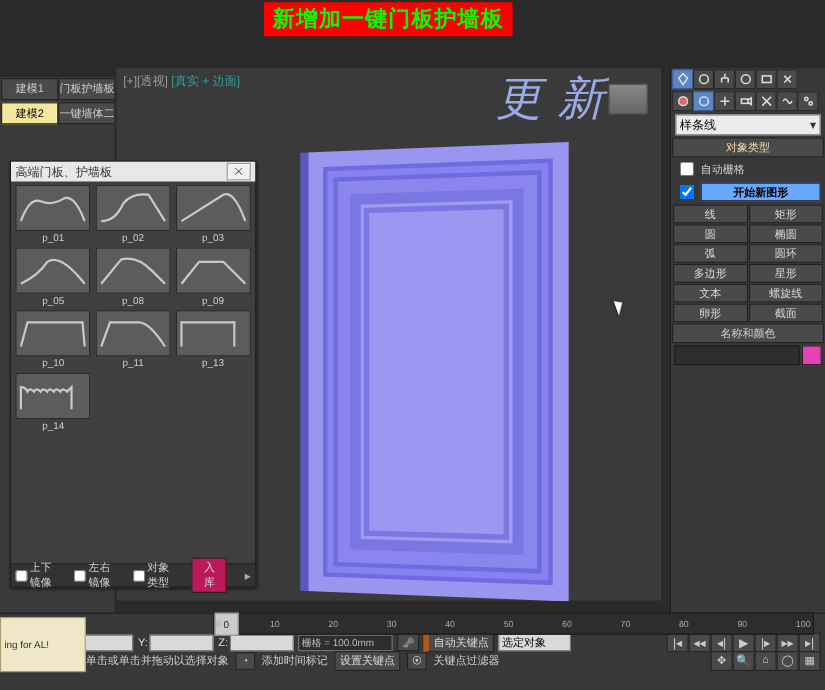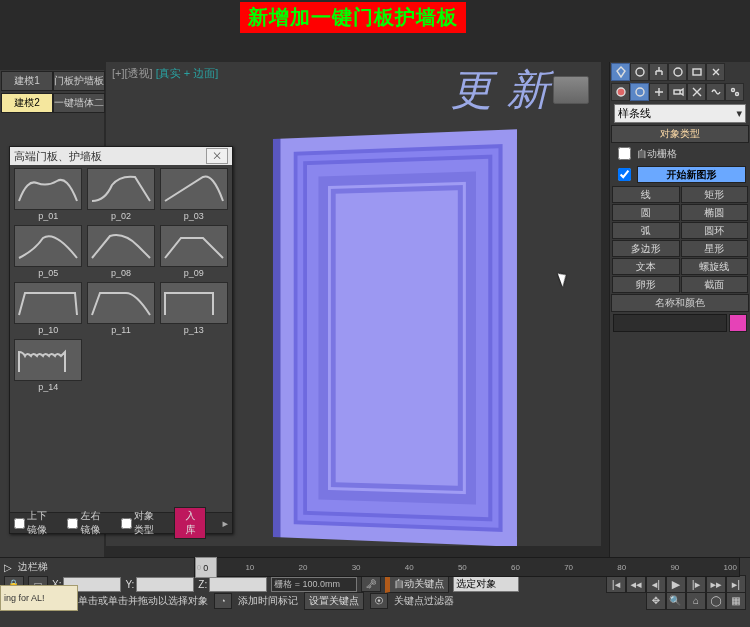--- a/index.html
+++ b/index.html
@@ -68,21 +68,21 @@
 .bottom .row2 .ico{width:18px;height:14px;background:#4a4a4a;border:1px solid #222;display:flex;align-items:center;justify-content:center;color:#ccc;font-size:9px}
 .bottom .row2 .coord{display:flex;align-items:center;gap:2px;font-size:10px;color:#ddd}
 .bottom .row2 .coord .val{width:52px;height:13px;background:#d9d9d9;border:1px solid #777;color:#888;display:flex;align-items:center;padding:0 2px;font-size:9px}
 .bottom .row2 .coord .val.dark{background:#2d2d2d;color:#bbb;width:80px}
 .bottom .autokey{background:#4a4a4a;border:1px solid #222;color:#ddd;font-size:10px;padding:1px 4px}
 .bottom .autokey.orange{border-left:5px solid #b05a1a}
 .bottom .select-drop{width:60px;height:14px;background:#d9d9d9;border:1px solid #777;color:#000;font-size:10px;display:flex;align-items:center;padding:0 2px}
 .bottom .transport{display:flex;gap:0;margin-left:auto}
 .bottom .transport .tb{width:18px;height:16px;background:#4a4a4a;border:1px solid #222;display:flex;align-items:center;justify-content:center;color:#ccc}
 .bottom .row3{display:flex;align-items:center;height:17px;gap:6px;padding:0 4px;font-size:10px;color:#d0d0d0}
-.status-left{position:absolute;left:0;bottom:16px;width:70px;height:16px;background:#efe7c8;color:#333;border:1px solid #a59c70;display:flex;align-items:center;padding:4px 3px;font-size:9px}
+.status-left{position:absolute;left:0;bottom:16px;width:70px;height:16px;background:#efe7c8;color:#333;border:1px solid #a59c70;display:flex;align-items:center;padding:16px 3px;font-size:9px}
 .row3 .ico{width:16px;height:14px;background:#4a4a4a;border:1px solid #222;color:#ccc;display:flex;align-items:center;justify-content:center;font-size:9px}
 .icon-svg{width:12px;height:12px;stroke:#ccc;fill:none;stroke-width:1.5}
 </style>
 </head>
 <body>
 
 <div class="banner">新增加一键门板护墙板</div>
 
 <div class="left-col">
   <div class="col">

